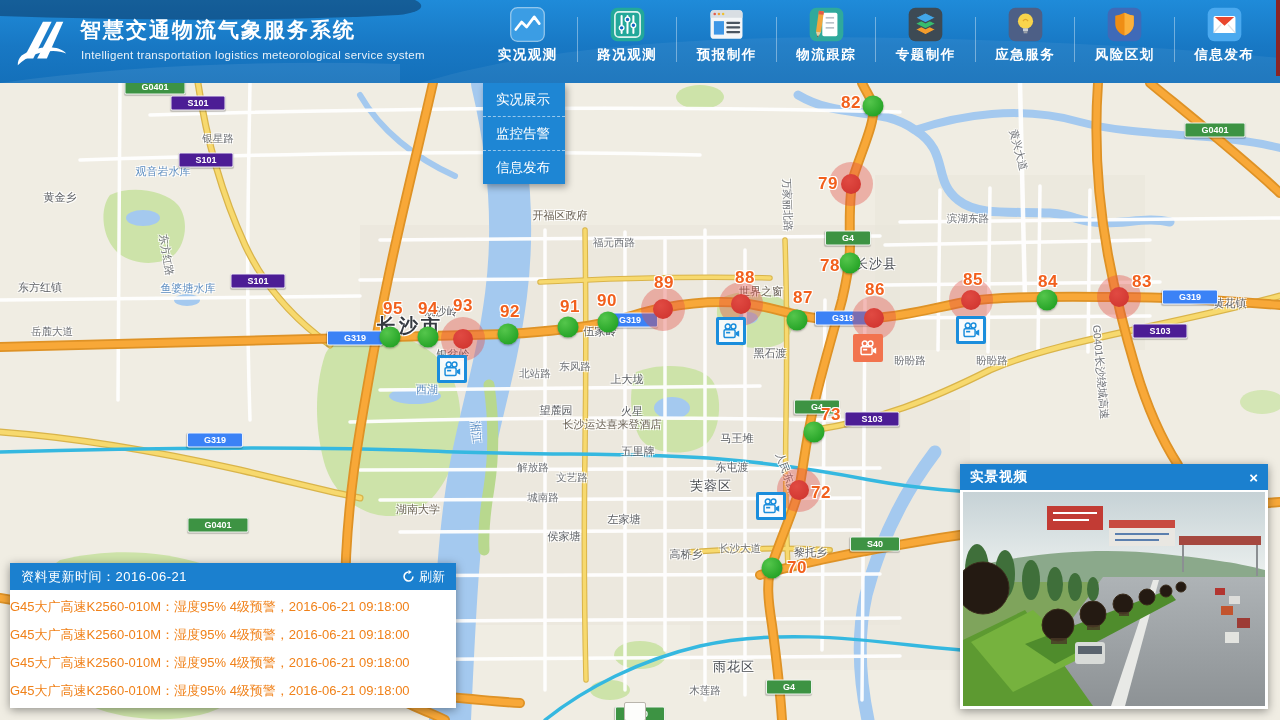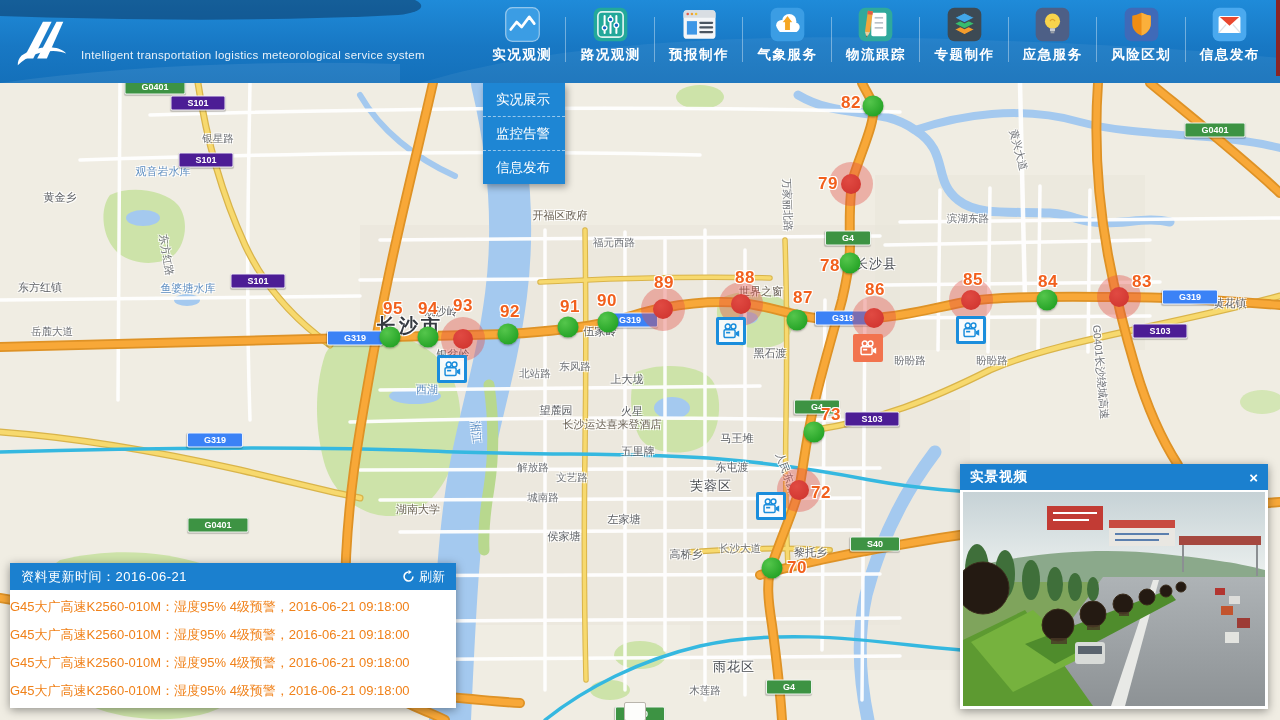--- a/index.html
+++ b/index.html
@@ -357,20 +357,21 @@
     <path d="M420,83 C560,40 760,32 980,40 C1100,44 1200,50 1280,58 L1280,83 Z" fill="rgba(255,255,255,.06)"></path>
     <path d="M0,83 C120,66 260,60 400,64 L400,83 Z" fill="rgba(255,255,255,.08)"></path>
   </svg>
   <svg class="logo" viewBox="0 0 64 64">
     <g fill="#ffffff">
       <path d="M14,50 L34,12 L43,12 L24,50 Z"></path>
       <path d="M28,50 L48,12 L55,12 L38,50 Z"></path>
       <path d="M8,57 C22,43 46,39 58,45 C50,35 26,37 12,47 C9,50 8,53 8,57 Z"></path>
     </g>
   </svg>
+  <div class="app-title">智慧交通物流气象服务系统</div>
   <div class="app-subtitle">Intelligent transportation logistics meteorological service system</div>
 
   <div class="nav">
     <div class="nav-item">
       <svg class="nav-icon" viewBox="0 0 44 44">
         <rect x="2" y="2" width="40" height="40" rx="8" fill="#3b9de4"></rect>
         <rect x="2" y="2" width="40" height="40" rx="8" fill="none" stroke="rgba(255,255,255,.5)" stroke-width="1.5"></rect>
         <polyline points="8,28 15,19 21,25 30,13 36,21" fill="none" stroke="#fff" stroke-width="3.2" stroke-linecap="round" stroke-linejoin="round"></polyline>
       </svg>
       <div class="nav-label">实况观测</div>
@@ -400,33 +401,20 @@
           <circle cx="13" cy="9.5" r="1.5" fill="#f0a030"></circle>
           <circle cx="18" cy="9.5" r="1.5" fill="#f0c030"></circle>
         <rect x="7" y="18" width="12" height="16" fill="#3e97e6"></rect>
         <g stroke="#4a5560" stroke-width="2.6" stroke-linecap="round">
           <line x1="23" y1="20" x2="37" y2="20"></line>
             <line x1="23" y1="25.5" x2="37" y2="25.5"></line>
             <line x1="23" y1="31" x2="37" y2="31"></line>
         </g>
       </svg>
       <div class="nav-label">预报制作</div>
-    </div>
-    <div class="nav-item">
-      <svg class="nav-icon" viewBox="0 0 44 44">
-        <rect x="2" y="2" width="40" height="40" rx="8" fill="#3b9de4"></rect>
-        <g fill="#fff">
-          <circle cx="15" cy="23" r="6.5"></circle>
-            <circle cx="24" cy="18" r="8.5"></circle>
-            <circle cx="31" cy="25" r="5.5"></circle>
-          <rect x="11" y="23" width="24" height="8" rx="4"></rect>
-        </g>
-        <polygon points="22,11 29,20 25.5,20 25.5,29 18.5,29 18.5,20 15,20" fill="#f5a623" stroke="#fff" stroke-width="1.2"></polygon>
-      </svg>
-      <div class="nav-label">气象服务</div>
     </div>
     <div class="nav-item">
       <svg class="nav-icon" viewBox="0 0 44 44">
         <rect x="2" y="2" width="40" height="40" rx="8" fill="#2fa99c"></rect>
         <rect x="17" y="8" width="18" height="28" rx="2" fill="#fff"></rect>
         <g stroke="#b9c2c9" stroke-width="2">
             <line x1="21" y1="14" x2="31" y2="14"></line>
             <line x1="21" y1="20" x2="31" y2="20"></line>
             <line x1="21" y1="26" x2="31" y2="26"></line>
           </g>

